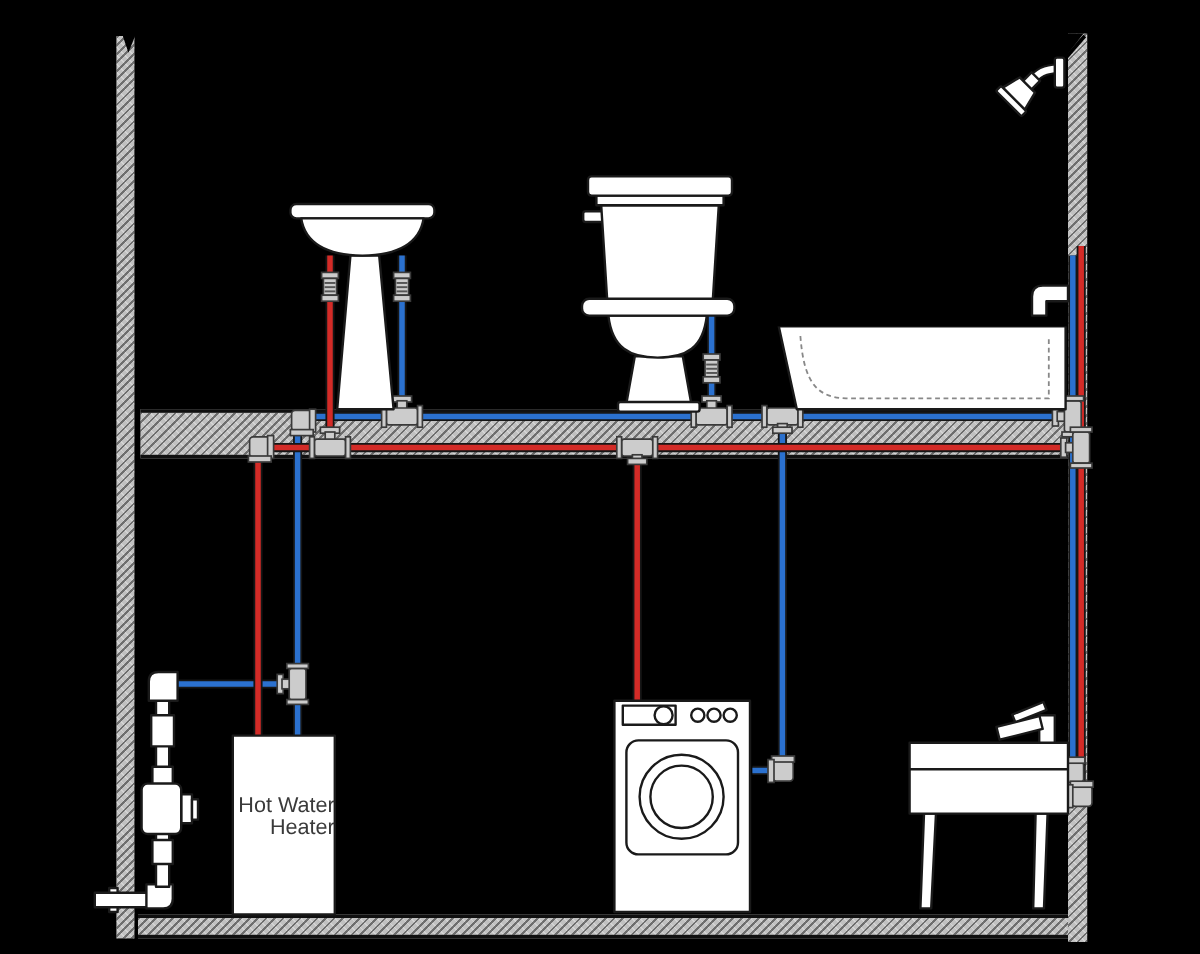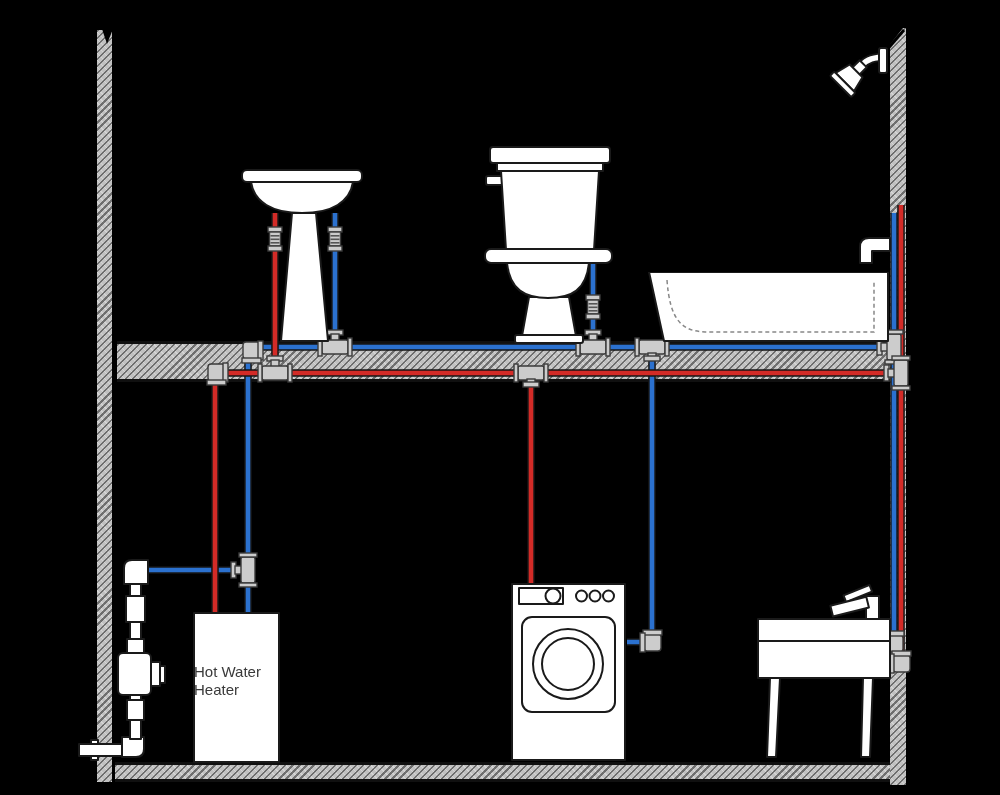--- a/index.html
+++ b/index.html
@@ -27,21 +27,21 @@
   .fit .vline{fill:#555;stroke:none;}
   .fx{fill:var(--fixture-fill,#fff);stroke:var(--fixture-outline,#1a1a1a);stroke-width:2;stroke-linejoin:round;}
   .fxline{fill:none;stroke:var(--fixture-outline,#1a1a1a);stroke-width:2;}
   .dash{fill:none;stroke:#888;stroke-width:1.5;stroke-dasharray:4 3;}
   .blk{fill:#000;stroke:none;}
   .armcase{fill:none;stroke:#161616;stroke-width:9;stroke-linecap:butt;}
   .armcore{fill:none;stroke:#fff;stroke-width:5.4;stroke-linecap:butt;}
 
   .heater-label{
     position:absolute;left:194px;top:663px;width:85px;
-    text-align:left;font-size:15px;line-height:17.5px;
+    text-align:right;font-size:18px;line-height:17.5px;
     color:var(--label-text,#3a3a3a);
   }
   .heater-label span{display:block;}
 </style>
 </head>
 <body>
 
 <div class="stage">
 
   <div class="hatch" style="left:97px;top:30px;width:15px;height:752px;"></div>

